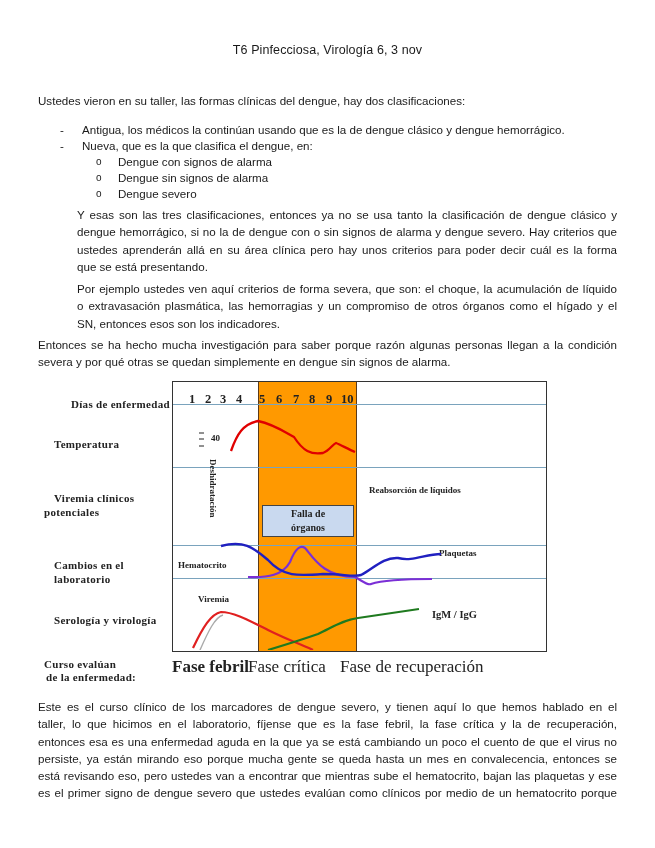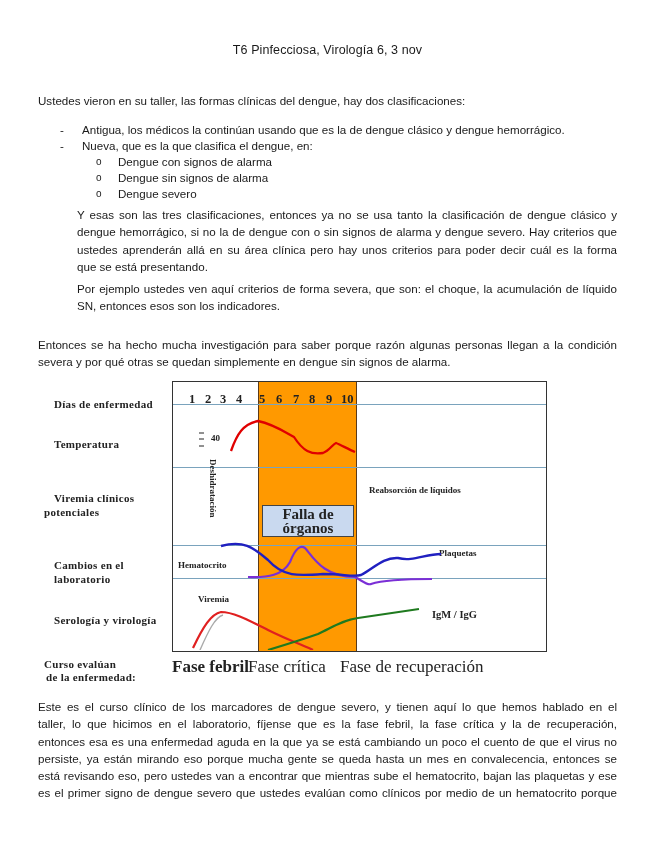--- a/index.html
+++ b/index.html
@@ -30,21 +30,21 @@
                box-sizing: border-box; }
   .fig .hline { position: absolute; left: 0; width: 100%; height: 0; border-top: 1.4px solid #7aa3bd; }
   .fig .days { position: absolute; top: 10px; font-family: "Liberation Serif", serif;
                font-weight: bold; font-size: 12.5px; color: #222; }
   .fig .shock { position: absolute; left: 89px; top: 93px; width: 92px; height: 34px;
                 background: #ff0000; color: #ffd6d6; font-family: "Liberation Serif", serif;
                 font-weight: bold; font-size: 10.5px; text-align: center; line-height: 14px;
                 padding-top: 3px; box-sizing: border-box; }
   .fig .falla { position: absolute; left: 89px; top: 123px; width: 92px; height: 32px;
                 background: #c9d9ef; border: 1px solid #444; color: #222;
-                font-family: "Liberation Serif", serif; font-weight: bold; font-size: 15px;
+                font-family: "Liberation Serif", serif; font-weight: bold; font-size: 10px;
                 text-align: center; line-height: 14px; box-sizing: border-box; padding-top: 1px; }
   .fig .inner { position: absolute; font-family: "Liberation Serif", serif; font-weight: bold;
                 font-size: 9px; color: #222; white-space: nowrap; }
   .fig .vert { position: absolute; left: 35px; top: 77px; writing-mode: vertical-rl;
                font-family: "Liberation Serif", serif; font-weight: bold; font-size: 9px; color: #222; }
   .fig svg { position: absolute; left: 0; top: 0; }
   .fig .phase { position: absolute; top: 287px; font-family: "Liberation Serif", serif;
                 font-weight: bold; font-size: 17px; color: #222; white-space: nowrap; }
 </style>
 </head>
@@ -78,30 +78,31 @@
 
 <div class="p para1">
   <span class="line">Y esas son las tres clasificaciones, entonces ya no se usa tanto la clasificación de dengue clásico y</span>
   <span class="line">dengue hemorrágico, si no la de dengue con o sin signos de alarma y dengue severo. Hay criterios que</span>
   <span class="line">ustedes aprenderán allá en su área clínica pero hay unos criterios para poder decir cuál es la forma</span>
   <span class="line last">que se está presentando.</span>
 </div>
 
 <div class="p para2">
   <span class="line">Por ejemplo ustedes ven aquí criterios de forma severa, que son: el choque, la acumulación de líquido</span>
+  <span class="line">o extravasación plasmática, las hemorragias y un compromiso de otros órganos como el hígado y el</span>
   <span class="line last">SN, entonces esos son los indicadores.</span>
 </div>
 
 <div class="p para3">
   <span class="line">Entonces se ha hecho mucha investigación para saber porque razón algunas personas llegan a la condición</span>
   <span class="line last">severa y por qué otras se quedan simplemente en dengue sin signos de alarma.</span>
 </div>
 
 <div class="fig">
-  <div class="rowlabel" style="left:54px; top:28px;">Días de enfermedad</div>
+  <div class="rowlabel" style="left:71px; top:28px;">Días de enfermedad</div>
   <div class="rowlabel" style="left:54px; top:68px;">Temperatura</div>
   <div class="rowlabel" style="left:54px; top:122px; font-weight:bold;">Viremia clínicos</div>
   <div class="rowlabel" style="left:44px; top:136px; font-weight:bold;">potenciales</div>
   <div class="rowlabel" style="left:54px; top:189px;">Cambios en el</div>
   <div class="rowlabel" style="left:54px; top:203px;">laboratorio</div>
   <div class="rowlabel" style="left:54px; top:244px;">Serología y virología</div>
   <div class="rowlabel" style="left:44px; top:288px;">Curso evalúan</div>
   <div class="rowlabel" style="left:46px; top:301px;">de la enfermedad:</div>
 
   <div class="box">

